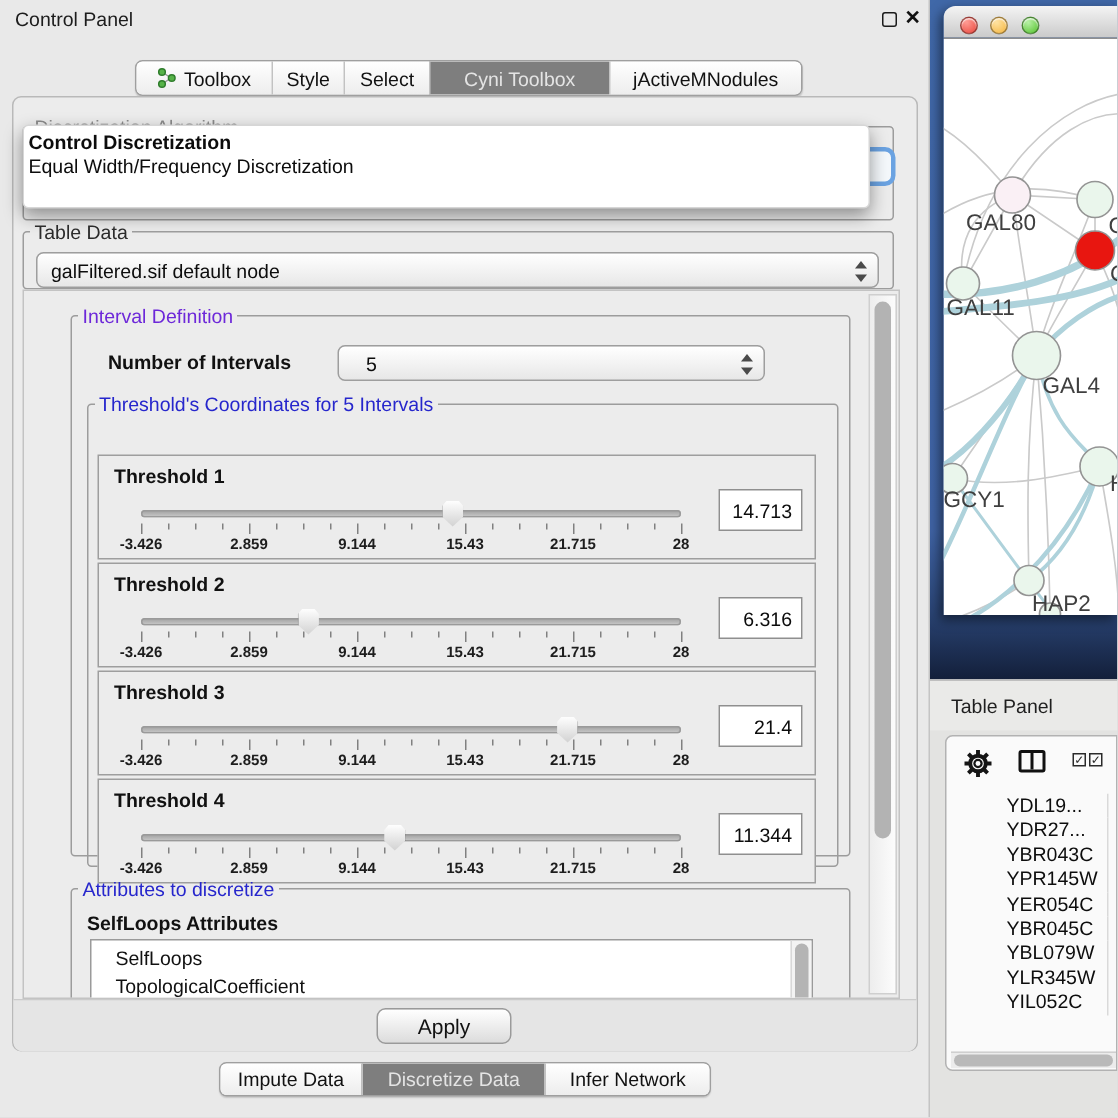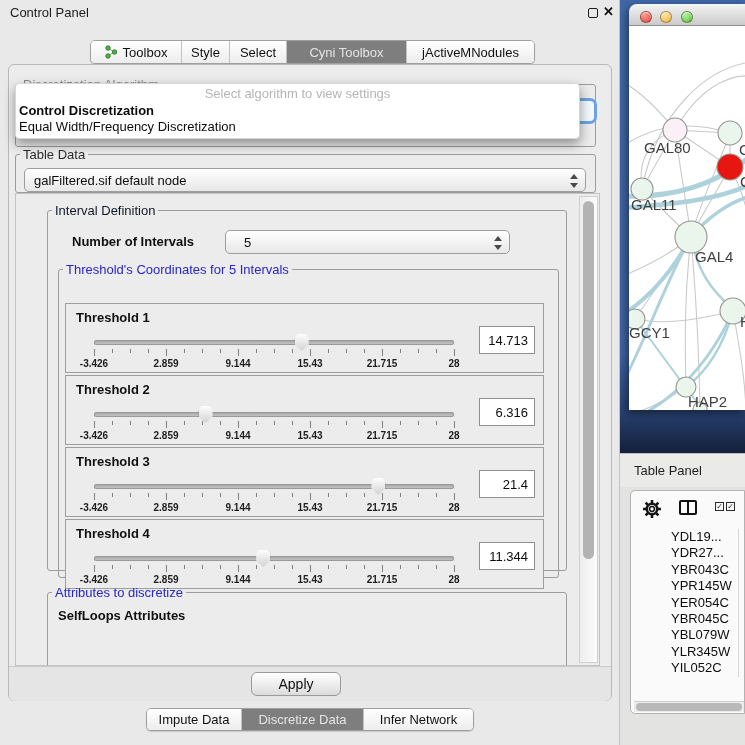--- a/index.html
+++ b/index.html
@@ -159,37 +159,36 @@
 
     <div class="cp-panel">
 
       <fieldset class="grp g-disc">
         <legend>Discretization Algorithm</legend>
       </fieldset>
 
       <div class="focus-ring"></div>
 
       <div class="popup">
-        <div class="ph">Select algorithm to view settings</div>
         <div class="opt b">Control Discretization</div>
         <div class="opt">Equal Width/Frequency Discretization</div>
       </div>
 
       <fieldset class="grp g-table">
         <legend>Table Data</legend>
         <div class="combo" style="left:8px;top:6px;width:562px;">
           <span class="val">galFiltered.sif default node</span>
           <span class="stepper"></span>
         </div>
       </fieldset>
 
       <div class="scrollpane">
 
         <fieldset class="grp g-interval">
-          <legend id="legInterval" style="color: #0f172a;">Interval Definition</legend>
+          <legend id="legInterval" style="color: #6d28d9;">Interval Definition</legend>
           <span class="num-label">Number of Intervals</span>
           <div class="combo num-combo">
             <span class="val" style="left:18px;">5</span>
             <span class="stepper"></span>
           </div>
 
           <fieldset class="grp g-thresh">
             <legend id="legThresh" style="color: rgb(38, 38, 204);">Threshold's Coordinates for 5 Intervals</legend>
             <div id="thresholds">
                 <div class="tbox" style="top: 26px;">
@@ -348,20 +347,29 @@
                   </div>
                   <input class="t-value" value="11.344" style="">
                 </div>
               </div>
           </fieldset>
         </fieldset>
 
         <fieldset class="grp g-attrs">
           <legend id="legAttrs" style="color: rgb(38, 38, 204);">Attributes to discretize</legend>
           <span class="attr-title">SelfLoops Attributes</span>
+          <div class="attr-list">
+            <ul id="attrList">
+                <li>SelfLoops</li>
+                <li>TopologicalCoefficient</li>
+              </ul>
+            <div class="inner-sb">
+                <div class="th"></div>
+              </div>
+          </div>
         </fieldset>
 
         <div class="outer-sb">
             <div class="th"></div>
           </div>
       </div>
 
       <div class="apply-strip">
         <div class="apply-btn">Apply</div>
       </div>

